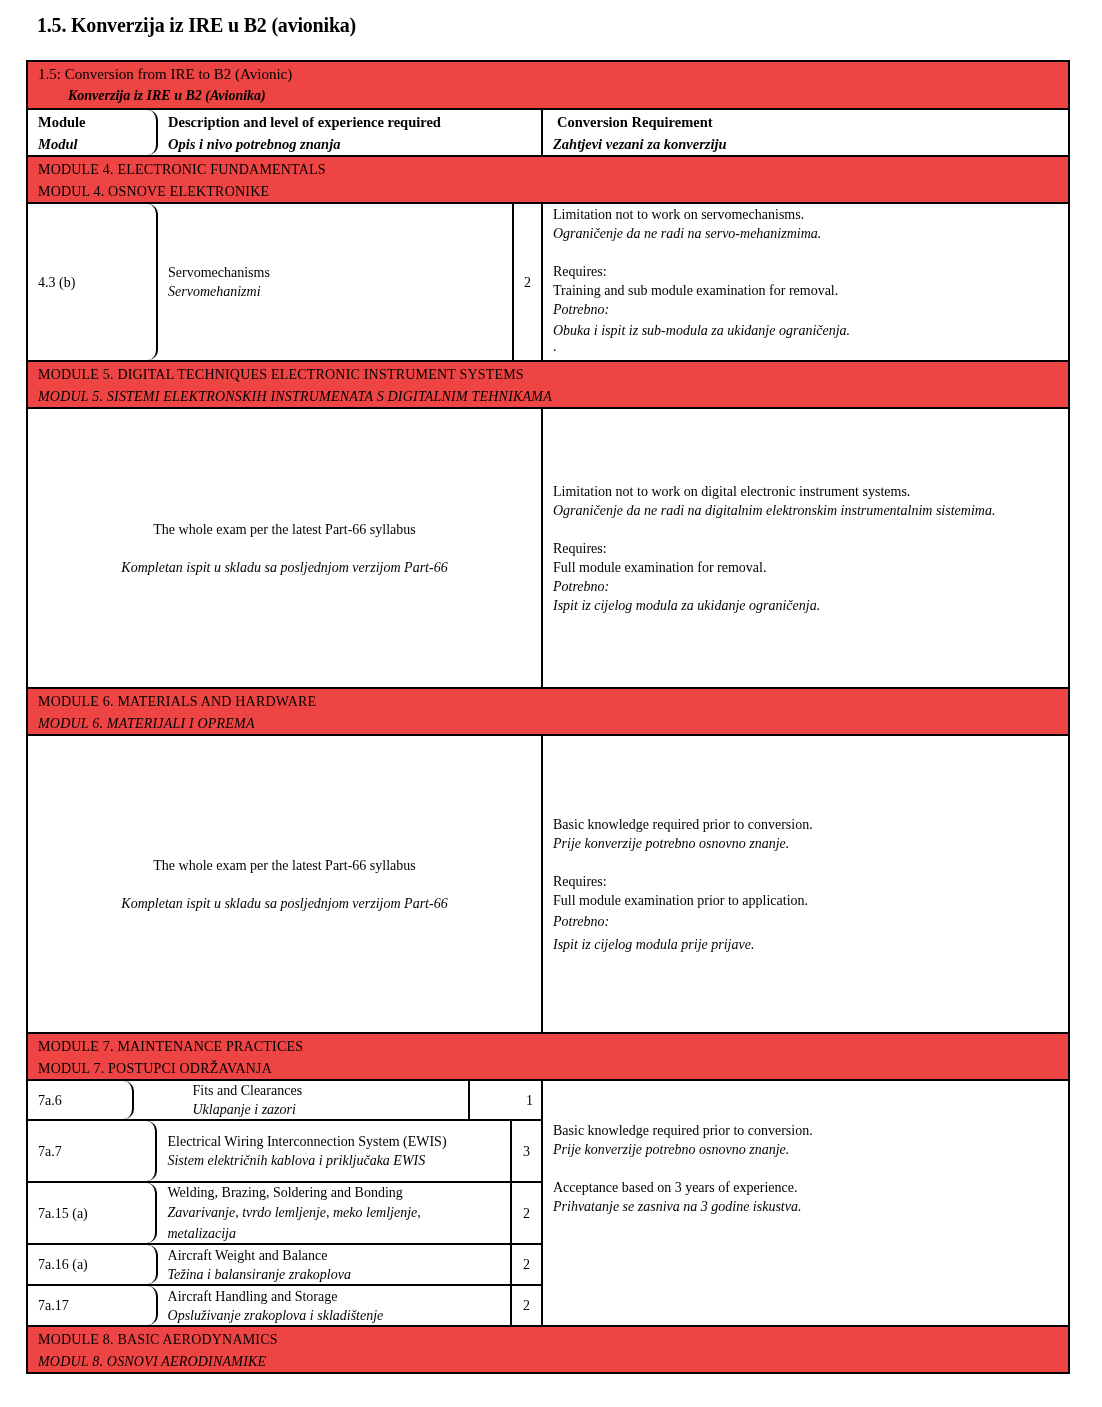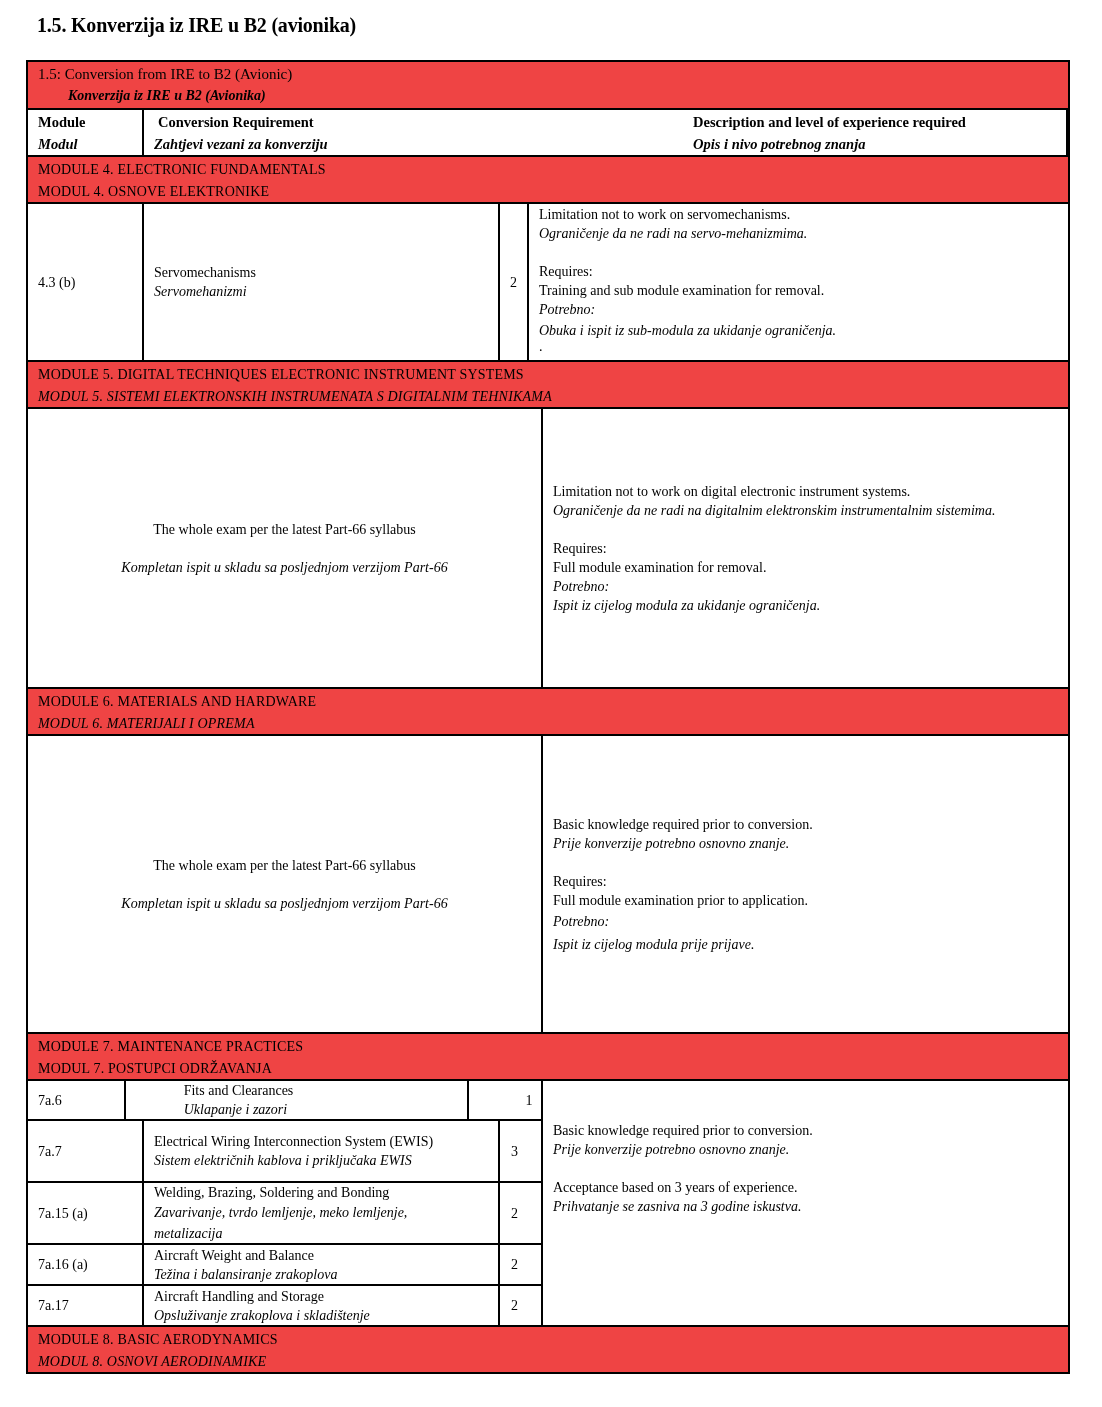--- a/index.html
+++ b/index.html
@@ -12,21 +12,21 @@
     font-size: 20px; font-weight: bold; letter-spacing: -0.2px;
   }
   .tbl {
     position: absolute; left: 26px; top: 60px; width: 1044px;
     border: 2px solid #000; box-sizing: border-box;
   }
   .row { display: flex; border-bottom: 2px solid #000; box-sizing: border-box; }
   .row:last-child { border-bottom: none; }
   .gray { background: #ef4444; }
   .cell { box-sizing: border-box; font-size: 14px; line-height: 19px; }
-  .c-mod { width: 116px; border-right: 2px solid #000; padding-left: 10px; display: flex; flex-direction: column; justify-content: center; }
+  .c-mod { width: 130px; border-right: 2px solid #000; padding-left: 10px; display: flex; flex-direction: column; justify-content: center; border-radius: 10px; }
   .c-desc { width: 356px; border-right: 2px solid #000; padding-left: 10px; display: flex; flex-direction: column; justify-content: center; }
   .c-lvl { width: 29px; border-right: 2px solid #000; display: flex; align-items: center; justify-content: center; }
   .c-req { flex: 1; padding: 0 10px 0 10px; }
   .c-left-wide { width: 515px; border-right: 2px solid #000; display: flex; flex-direction: column; justify-content: center; align-items: center; text-align: center; }
   .hdr-title { padding: 2px 10px; font-size: 15px; line-height: 21px; }
   .hdr-title .sub { padding-left: 30px; font-style: italic; font-weight: bold; font-size: 14px; }
   .colhdr .cell { font-weight: bold; font-size: 14.5px; line-height: 22px; }
   .colhdr .it { font-style: italic; }
   .section { padding: 2px 10px; font-size: 14px; line-height: 22px; letter-spacing: 0.2px; }
   .it { font-style: italic; }
@@ -52,27 +52,27 @@
       <div>1.5: Conversion from IRE to B2 (Avionic)</div>
       <div class="sub">Konverzija iz IRE u B2 (Avionika)</div>
     </div>
   </div>
 
   <div class="row colhdr" style="height:47px;">
     <div class="cell c-mod">
       <div>Module</div>
       <div class="it">Modul</div>
     </div>
+    <div class="cell c-desc" style="width:385px;">
+      <div>Description and level of experience required</div>
+      <div class="it">Opis i nivo potrebnog znanja</div>
+    </div>
     <div class="cell c-req" style="display:flex;flex-direction:column;justify-content:center;">
       <div style="padding-left:4px;">Conversion Requirement</div>
       <div class="it">Zahtjevi vezani za konverziju</div>
-    </div>
-    <div class="cell c-desc" style="width:385px;">
-      <div>Description and level of experience required</div>
-      <div class="it">Opis i nivo potrebnog znanja</div>
     </div>
   </div>
 
   <div class="row gray" style="height:47px;">
     <div class="section">
       <div>MODULE 4. ELECTRONIC FUNDAMENTALS</div>
       <div>MODUL 4. OSNOVE ELEKTRONIKE</div>
     </div>
   </div>
 

